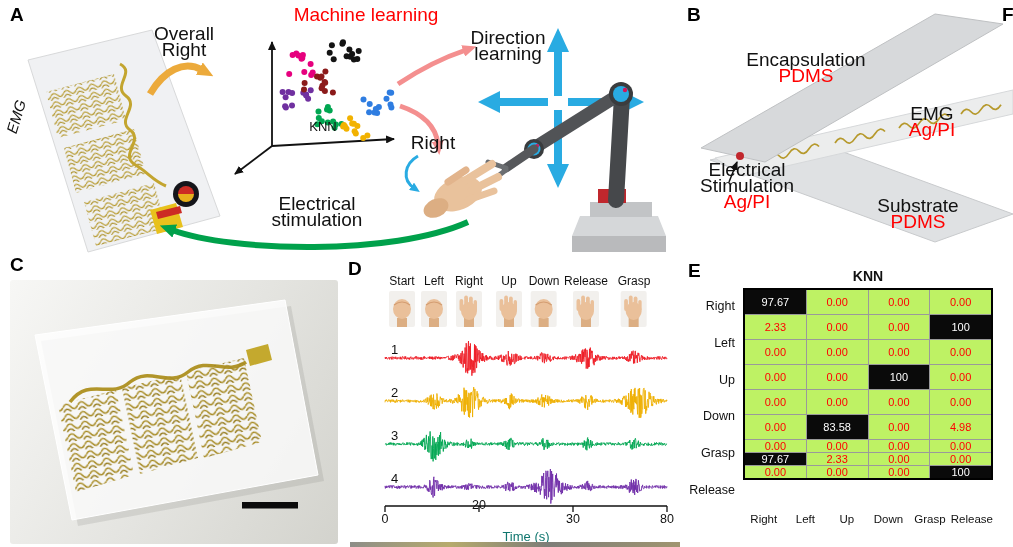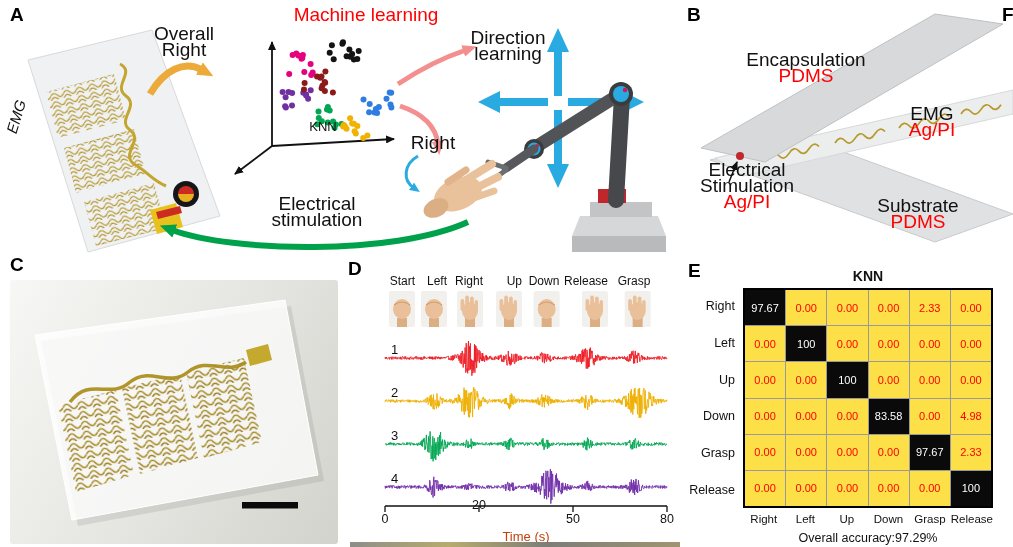--- a/index.html
+++ b/index.html
@@ -9,35 +9,35 @@
   .panel{position:absolute}
   .plabel{position:absolute;font-size:19px;font-weight:bold;color:#000;z-index:6}
   .abs{position:absolute;left:0;top:0}
   .ctext{position:absolute;transform:translateX(-50%);text-align:center;font-size:19px;
          line-height:16px;color:#111;white-space:nowrap;z-index:5}
   .ctext span{display:block}
   .red{color:#ff0000}
   .emg-axis{position:absolute;left:-8px;top:108px;width:48px;text-align:center;
             font-size:15px;font-style:italic;transform:rotate(-73deg);z-index:5}
   
-  .gesture{position:absolute;top:16px;display:flex;flex-direction:column;align-items:flex-end;
+  .gesture{position:absolute;top:16px;display:flex;flex-direction:column;align-items:center;
            transform:translateX(-50%);z-index:4}
   .glabel{font-size:12px;color:#111}
   .hand{margin-top:3px;width:26px;height:36px;background:#f2f0ed;border-radius:2px;display:block}
   .chlabel{position:absolute;font-size:13px;color:#111}
   .xtick{position:absolute;transform:translateX(-50%);font-size:12.5px;color:#111}
-  .xlabel{position:absolute;transform:translateX(-50%);font-size:13px;color:#c2410c}
+  .xlabel{position:absolute;transform:translateX(-50%);font-size:13px;color:#0f766e}
   
   .e-title{position:absolute;left:58px;top:10px;width:250px;text-align:center;
            font-size:14px;font-weight:bold;color:#111}
-  #confusion-grid{position:absolute;left:58px;top:30px;width:250px;height:220px;display:grid;
-           grid-template-columns:repeat(6,1fr);grid-template-rows:repeat(6,1fr);
+  #confusion-grid{position:absolute;left:58px;top:30px;width:250px;height:192px;display:grid;
+           grid-template-columns:repeat(4,1fr);grid-template-rows:repeat(6,1fr);
            gap:1px;background:#9a9a9a;border:2px solid #000}
   .cm-cell{display:flex;align-items:center;justify-content:center;font-size:11px}
-  .cm-cell.off{background:#fde047;color:#ff0000}
+  .cm-cell.off{background:#bef264;color:#ff0000}
   .cm-cell.diag{background:#0a0a0a;color:#ffffff}
   #cm-rows{position:absolute;left:0;top:30px;width:55px;height:220px;display:grid;
            grid-template-rows:repeat(6,1fr)}
   #cm-rows .rl{display:flex;align-items:center;justify-content:flex-end;padding-right:5px;
            font-size:12.5px;color:#111}
   #cm-cols{position:absolute;left:58px;top:255px;width:250px;display:grid;
            grid-template-columns:repeat(6,1fr)}
   #cm-cols .cl{text-align:center;font-size:11.5px;color:#111;white-space:nowrap}
   .e-overall{position:absolute;left:58px;top:273px;width:250px;text-align:center;
            font-size:12.5px;color:#111}
@@ -373,21 +373,21 @@
       <line x1="228" y1="168" x2="228" y2="174" stroke="#111" stroke-width="1.3"></line>
       <line x1="322" y1="168" x2="322" y2="174" stroke="#111" stroke-width="1.3"></line>
     <polyline points="40.0,19.3 40.4,20.9 40.8,19.2 41.1,20.5 41.5,19.0 41.9,20.6 42.3,20.8 42.6,21.0 43.0,20.8 43.4,20.1 43.8,19.4 44.1,19.1 44.5,21.4 44.9,20.2 45.3,19.2 45.6,19.4 46.0,19.4 46.4,21.4 46.8,18.9 47.1,18.6 47.5,20.6 47.9,21.4 48.3,20.1 48.6,19.2 49.0,18.8 49.4,20.1 49.8,19.8 50.2,21.0 50.5,19.0 50.9,18.7 51.3,20.2 51.7,20.2 52.0,21.3 52.4,19.5 52.8,20.5 53.2,20.6 53.5,19.6 53.9,19.9 54.3,19.5 54.7,20.4 55.0,21.2 55.4,18.8 55.8,21.2 56.2,19.6 56.5,20.5 56.9,21.4 57.3,18.5 57.7,18.4 58.0,18.8 58.4,20.1 58.8,20.1 59.2,21.0 59.6,21.1 59.9,18.4 60.3,20.7 60.7,18.5 61.1,20.2 61.4,21.2 61.8,21.5 62.2,19.7 62.6,19.8 62.9,20.7 63.3,19.7 63.7,21.1 64.1,21.5 64.4,19.8 64.8,21.5 65.2,19.1 65.6,19.4 65.9,18.7 66.3,20.4 66.7,20.1 67.1,21.3 67.4,20.6 67.8,19.5 68.2,20.1 68.6,21.4 69.0,19.6 69.3,19.4 69.7,19.5 70.1,20.7 70.5,18.5 70.8,19.5 71.2,19.8 71.6,18.4 72.0,21.3 72.3,19.6 72.7,19.5 73.1,18.9 73.5,19.3 73.8,21.3 74.2,20.8 74.6,19.7 75.0,20.9 75.3,19.3 75.7,21.6 76.1,19.9 76.5,21.5 76.8,19.1 77.2,21.5 77.6,20.8 78.0,21.4 78.4,20.3 78.7,18.6 79.1,20.5 79.5,18.5 79.9,20.6 80.2,20.2 80.6,19.4 81.0,19.6 81.4,19.9 81.7,20.8 82.1,20.1 82.5,19.8 82.9,19.4 83.2,19.6 83.6,19.4 84.0,20.4 84.4,18.7 84.7,21.0 85.1,18.6 85.5,20.0 85.9,20.8 86.2,19.1 86.6,21.0 87.0,18.6 87.4,21.3 87.8,18.9 88.1,21.4 88.5,20.5 88.9,19.6 89.3,20.2 89.6,21.1 90.0,18.6 90.4,21.4 90.8,19.6 91.1,18.4 91.5,19.3 91.9,19.2 92.3,20.8 92.6,19.0 93.0,20.4 93.4,18.7 93.8,20.3 94.1,20.8 94.5,20.8 94.9,18.9 95.3,21.2 95.6,19.5 96.0,20.8 96.4,19.1 96.8,20.0 97.2,19.7 97.5,20.4 97.9,19.4 98.3,19.6 98.7,19.2 99.0,20.3 99.4,19.1 99.8,20.0 100.2,20.3 100.5,19.1 100.9,19.6 101.3,19.5 101.7,18.6 102.0,18.8 102.4,18.7 102.8,18.4 103.2,18.1 103.5,18.3 103.9,21.9 104.3,20.2 104.7,21.4 105.0,21.7 105.4,22.2 105.8,19.6 106.2,17.9 106.6,21.8 106.9,20.6 107.3,22.5 107.7,17.4 108.1,20.6 108.4,22.1 108.8,17.6 109.2,20.8 109.6,17.9 109.9,16.6 110.3,17.0 110.7,17.2 111.1,20.1 111.4,19.8 111.8,17.7 112.2,16.5 112.6,16.8 112.9,16.3 113.3,20.8 113.7,17.7 114.1,22.8 114.4,17.8 114.8,17.5 115.2,25.1 115.6,18.3 116.0,15.1 116.3,26.1 116.7,18.0 117.1,13.0 117.5,13.0 117.8,24.6 118.2,29.5 118.6,22.0 119.0,15.6 119.3,17.2 119.7,25.8 120.1,9.5 120.5,26.4 120.8,34.6 121.2,5.2 121.6,14.1 122.0,33.2 122.3,30.3 122.7,35.3 123.1,8.0 123.5,3.0 123.8,32.6 124.2,8.1 124.6,11.0 125.0,31.7 125.4,5.4 125.7,31.3 126.1,24.9 126.5,21.5 126.9,37.7 127.2,22.3 127.6,29.3 128.0,35.1 128.4,22.7 128.7,32.3 129.1,27.6 129.5,6.3 129.9,34.6 130.2,7.3 130.6,24.2 131.0,8.2 131.4,30.0 131.7,29.8 132.1,10.6 132.5,17.0 132.9,23.3 133.2,16.1 133.6,16.3 134.0,12.0 134.4,24.7 134.8,22.0 135.1,13.3 135.5,21.1 135.9,19.7 136.3,20.5 136.6,22.8 137.0,15.1 137.4,23.1 137.8,15.3 138.1,22.8 138.5,18.3 138.9,18.0 139.3,21.8 139.6,23.8 140.0,19.2 140.4,18.9 140.8,17.4 141.1,22.1 141.5,17.3 141.9,22.5 142.3,18.7 142.6,21.2 143.0,19.5 143.4,21.4 143.8,20.8 144.2,21.0 144.5,18.4 144.9,20.4 145.3,18.1 145.7,18.1 146.0,20.0 146.4,21.5 146.8,19.3 147.2,21.5 147.5,21.7 147.9,20.3 148.3,21.4 148.7,21.8 149.0,21.6 149.4,18.8 149.8,21.8 150.2,20.1 150.5,18.4 150.9,18.2 151.3,20.8 151.7,19.6 152.0,19.8 152.4,21.1 152.8,21.1 153.2,17.7 153.6,22.0 153.9,18.7 154.3,20.6 154.7,19.6 155.1,17.1 155.4,19.3 155.8,19.4 156.2,16.7 156.6,23.3 156.9,21.2 157.3,23.8 157.7,21.7 158.1,20.3 158.4,17.7 158.8,24.1 159.2,20.0 159.6,18.2 159.9,21.6 160.3,19.6 160.7,18.5 161.1,16.6 161.4,21.4 161.8,26.9 162.2,27.4 162.6,26.7 163.0,22.0 163.3,13.0 163.7,22.6 164.1,18.5 164.5,26.0 164.8,19.1 165.2,27.5 165.6,22.9 166.0,20.7 166.3,26.5 166.7,15.8 167.1,20.7 167.5,21.9 167.8,24.1 168.2,22.8 168.6,21.0 169.0,16.2 169.3,25.7 169.7,25.7 170.1,24.9 170.5,18.0 170.8,15.7 171.2,23.7 171.6,16.3 172.0,16.2 172.4,17.0 172.7,17.1 173.1,23.0 173.5,18.3 173.9,20.4 174.2,22.1 174.6,21.3 175.0,17.5 175.4,20.1 175.7,22.1 176.1,18.3 176.5,21.8 176.9,20.3 177.2,20.0 177.6,20.2 178.0,20.5 178.4,20.1 178.7,20.2 179.1,20.3 179.5,19.4 179.9,21.4 180.2,18.5 180.6,20.0 181.0,19.1 181.4,18.6 181.8,18.5 182.1,18.5 182.5,20.6 182.9,20.0 183.3,19.3 183.6,20.9 184.0,19.7 184.4,19.3 184.8,19.3 185.1,20.9 185.5,18.6 185.9,21.1 186.3,20.3 186.6,18.7 187.0,20.6 187.4,21.1 187.8,21.0 188.1,21.2 188.5,20.1 188.9,19.8 189.3,20.8 189.6,18.2 190.0,19.2 190.4,20.1 190.8,21.2 191.2,21.2 191.5,18.3 191.9,18.5 192.3,17.9 192.7,22.4 193.0,18.2 193.4,18.9 193.8,18.8 194.2,20.8 194.5,19.3 194.9,21.1 195.3,15.7 195.7,17.3 196.0,17.6 196.4,14.7 196.8,14.4 197.2,22.2 197.5,24.2 197.9,15.3 198.3,17.3 198.7,18.0 199.0,22.0 199.4,25.2 199.8,15.6 200.2,18.1 200.6,21.2 200.9,16.2 201.3,23.6 201.7,23.2 202.1,18.9 202.4,19.3 202.8,15.9 203.2,21.5 203.6,19.1 203.9,19.6 204.3,20.4 204.7,22.4 205.1,17.6 205.4,23.6 205.8,22.2 206.2,22.7 206.6,21.6 206.9,21.6 207.3,20.8 207.7,20.0 208.1,18.8 208.4,22.1 208.8,18.8 209.2,19.9 209.6,18.4 210.0,18.8 210.3,20.8 210.7,20.1 211.1,19.9 211.5,20.8 211.8,20.0 212.2,21.4 212.6,19.3 213.0,21.1 213.3,18.6 213.7,20.6 214.1,21.1 214.5,20.1 214.8,21.1 215.2,20.9 215.6,19.6 216.0,21.1 216.3,20.7 216.7,20.8 217.1,21.0 217.5,19.4 217.8,21.2 218.2,20.7 218.6,19.5 219.0,18.9 219.4,21.3 219.7,21.3 220.1,18.5 220.5,19.8 220.9,21.1 221.2,21.4 221.6,18.9 222.0,18.6 222.4,19.4 222.7,19.7 223.1,19.3 223.5,19.8 223.9,20.4 224.2,19.3 224.6,18.5 225.0,19.0 225.4,18.6 225.7,22.0 226.1,20.2 226.5,20.6 226.9,17.8 227.2,21.2 227.6,17.7 228.0,22.0 228.4,20.9 228.8,18.6 229.1,18.0 229.5,21.5 229.9,18.3 230.3,18.3 230.6,16.4 231.0,22.1 231.4,21.1 231.8,24.2 232.1,18.3 232.5,18.2 232.9,22.2 233.3,23.7 233.6,16.8 234.0,17.0 234.4,15.9 234.8,21.0 235.1,23.9 235.5,16.1 235.9,23.4 236.3,23.4 236.6,25.7 237.0,12.5 237.4,23.8 237.8,11.5 238.2,20.6 238.5,13.9 238.9,23.6 239.3,11.5 239.7,11.7 240.0,18.9 240.4,10.5 240.8,17.6 241.2,30.6 241.5,27.1 241.9,11.8 242.3,13.8 242.7,30.7 243.0,21.0 243.4,29.2 243.8,19.6 244.2,28.9 244.5,10.9 244.9,21.4 245.3,9.6 245.7,13.8 246.0,20.6 246.4,12.8 246.8,15.0 247.2,12.9 247.6,20.1 247.9,20.0 248.3,25.5 248.7,20.5 249.1,27.2 249.4,22.0 249.8,20.3 250.2,23.9 250.6,17.1 250.9,23.1 251.3,18.3 251.7,18.0 252.1,22.5 252.4,18.5 252.8,16.7 253.2,19.5 253.6,17.4 253.9,18.2 254.3,22.4 254.7,21.0 255.1,18.4 255.4,22.4 255.8,19.5 256.2,20.3 256.6,21.7 257.0,18.0 257.3,18.7 257.7,21.4 258.1,18.2 258.5,20.4 258.8,19.7 259.2,18.4 259.6,20.5 260.0,18.4 260.3,21.5 260.7,20.3 261.1,19.7 261.5,18.4 261.8,19.2 262.2,19.9 262.6,19.8 263.0,19.1 263.3,21.5 263.7,21.4 264.1,19.8 264.5,19.9 264.8,21.5 265.2,19.6 265.6,20.0 266.0,20.1 266.4,21.1 266.7,21.3 267.1,19.9 267.5,18.9 267.9,21.6 268.2,18.9 268.6,19.5 269.0,21.0 269.4,18.9 269.7,20.5 270.1,19.7 270.5,20.7 270.9,21.0 271.2,21.5 271.6,19.1 272.0,21.2 272.4,20.4 272.7,20.6 273.1,20.4 273.5,18.7 273.9,19.5 274.2,20.5 274.6,18.6 275.0,21.0 275.4,19.9 275.8,19.0 276.1,19.7 276.5,18.9 276.9,19.4 277.3,18.6 277.6,20.9 278.0,20.0 278.4,19.4 278.8,20.9 279.1,20.9 279.5,18.3 279.9,20.9 280.3,20.6 280.6,21.8 281.0,19.1 281.4,20.5 281.8,23.0 282.1,19.2 282.5,18.5 282.9,23.3 283.3,21.3 283.6,23.5 284.0,23.5 284.4,16.2 284.8,22.7 285.2,23.1 285.5,17.2 285.9,15.7 286.3,20.5 286.7,13.4 287.0,16.7 287.4,17.3 287.8,13.6 288.2,12.7 288.5,25.5 288.9,16.7 289.3,20.0 289.7,25.3 290.0,13.5 290.4,12.9 290.8,20.6 291.2,17.8 291.5,20.0 291.9,17.0 292.3,24.8 292.7,18.2 293.0,14.8 293.4,17.5 293.8,15.2 294.2,18.0 294.6,22.4 294.9,23.7 295.3,20.3 295.7,19.8 296.1,19.7 296.4,17.2 296.8,17.8 297.2,22.2 297.6,17.9 297.9,18.7 298.3,19.3 298.7,20.9 299.1,18.9 299.4,21.8 299.8,19.3 300.2,21.4 300.6,20.4 300.9,20.5 301.3,21.7 301.7,21.3 302.1,20.0 302.4,18.4 302.8,21.6 303.2,20.1 303.6,19.4 304.0,20.3 304.3,21.5 304.7,19.5 305.1,19.3 305.5,21.1 305.8,20.3 306.2,20.6 306.6,19.5 307.0,21.1 307.3,20.2 307.7,20.9 308.1,19.5 308.5,20.1 308.8,19.3 309.2,21.4 309.6,19.4 310.0,19.5 310.3,19.5 310.7,19.4 311.1,19.2 311.5,21.3 311.8,20.2 312.2,18.7 312.6,18.7 313.0,21.4 313.4,20.2 313.7,18.4 314.1,20.2 314.5,21.4 314.9,18.4 315.2,19.4 315.6,20.3 316.0,21.1 316.4,21.2 316.7,21.6 317.1,19.5 317.5,18.4 317.9,19.9 318.2,20.2 318.6,20.9 319.0,19.0 319.4,19.0 319.7,21.1 320.1,20.9 320.5,19.1 320.9,18.9 321.2,20.2 321.6,21.1 322.0,20.4 " fill="none" stroke="#ee1c25" stroke-width="0.9"></polyline>
         <polyline points="40.0,64.3 40.4,62.0 40.8,62.3 41.1,63.0 41.5,61.6 41.9,62.0 42.3,63.4 42.6,63.8 43.0,63.7 43.4,62.7 43.8,61.5 44.1,61.9 44.5,63.1 44.9,63.5 45.3,61.9 45.6,64.4 46.0,63.5 46.4,61.7 46.8,62.8 47.1,63.6 47.5,62.9 47.9,61.5 48.3,63.7 48.6,62.1 49.0,62.7 49.4,64.2 49.8,64.3 50.2,62.6 50.5,64.5 50.9,64.6 51.3,62.9 51.7,61.4 52.0,63.8 52.4,64.2 52.8,62.7 53.2,62.0 53.5,63.0 53.9,62.6 54.3,63.2 54.7,63.0 55.0,62.1 55.4,64.4 55.8,61.9 56.2,63.4 56.5,63.4 56.9,64.0 57.3,61.9 57.7,61.8 58.0,61.8 58.4,63.3 58.8,63.5 59.2,63.8 59.6,63.2 59.9,62.5 60.3,62.1 60.7,62.5 61.1,63.3 61.4,62.5 61.8,63.0 62.2,61.7 62.6,62.4 62.9,64.2 63.3,64.0 63.7,61.7 64.1,64.1 64.4,62.5 64.8,64.6 65.2,61.9 65.6,63.4 65.9,63.7 66.3,62.8 66.7,62.4 67.1,63.5 67.4,63.5 67.8,62.4 68.2,62.9 68.6,62.7 69.0,64.1 69.3,63.2 69.7,62.7 70.1,61.9 70.5,64.1 70.8,62.8 71.2,64.5 71.6,62.1 72.0,62.5 72.3,62.6 72.7,63.4 73.1,62.8 73.5,64.3 73.8,63.3 74.2,63.7 74.6,64.5 75.0,63.3 75.3,63.9 75.7,62.4 76.1,63.9 76.5,64.2 76.8,63.7 77.2,63.0 77.6,64.0 78.0,63.3 78.4,62.3 78.7,61.8 79.1,64.3 79.5,63.8 79.9,62.1 80.2,61.2 80.6,60.7 81.0,64.8 81.4,64.5 81.7,63.7 82.1,59.6 82.5,63.7 82.9,59.5 83.2,66.5 83.6,65.5 84.0,65.2 84.4,60.4 84.7,63.4 85.1,57.6 85.5,68.1 85.9,60.4 86.2,56.7 86.6,68.4 87.0,59.7 87.4,61.5 87.8,66.8 88.1,71.1 88.5,56.5 88.9,70.7 89.3,71.4 89.6,69.8 90.0,61.8 90.4,66.9 90.8,65.7 91.1,66.8 91.5,70.6 91.9,55.5 92.3,58.5 92.6,67.9 93.0,62.3 93.4,69.4 93.8,63.2 94.1,65.5 94.5,67.9 94.9,63.2 95.3,58.7 95.6,60.3 96.0,60.9 96.4,61.7 96.8,60.0 97.2,65.7 97.5,62.6 97.9,60.4 98.3,61.3 98.7,60.7 99.0,64.0 99.4,63.9 99.8,62.3 100.2,63.3 100.5,62.1 100.9,63.7 101.3,61.3 101.7,62.6 102.0,64.3 102.4,63.2 102.8,63.4 103.2,63.7 103.5,62.3 103.9,63.8 104.3,63.5 104.7,61.1 105.0,60.9 105.4,63.0 105.8,64.8 106.2,61.3 106.6,62.7 106.9,62.5 107.3,62.6 107.7,65.6 108.1,64.6 108.4,62.4 108.8,63.7 109.2,65.0 109.6,63.6 109.9,60.0 110.3,60.8 110.7,62.8 111.1,60.1 111.4,64.2 111.8,59.7 112.2,64.3 112.6,64.2 112.9,65.2 113.3,56.3 113.7,60.6 114.1,63.8 114.4,57.1 114.8,63.8 115.2,59.6 115.6,62.8 116.0,64.6 116.3,63.1 116.7,73.3 117.1,61.6 117.5,60.8 117.8,63.0 118.2,73.4 118.6,73.2 119.0,49.7 119.3,76.7 119.7,51.8 120.1,58.5 120.5,73.5 120.8,52.4 121.2,66.6 121.6,52.3 122.0,56.7 122.3,72.5 122.7,59.3 123.1,70.5 123.5,78.8 123.8,54.8 124.2,76.0 124.6,79.5 125.0,55.5 125.4,74.8 125.7,54.6 126.1,56.8 126.5,54.2 126.9,58.5 127.2,65.0 127.6,79.1 128.0,52.8 128.4,52.6 128.7,49.1 129.1,54.8 129.5,70.7 129.9,50.9 130.2,61.5 130.6,62.5 131.0,58.2 131.4,57.8 131.7,56.9 132.1,53.2 132.5,59.4 132.9,55.6 133.2,67.8 133.6,71.7 134.0,61.1 134.4,63.0 134.8,69.3 135.1,68.2 135.5,62.7 135.9,63.7 136.3,68.2 136.6,62.6 137.0,63.9 137.4,60.2 137.8,60.7 138.1,59.0 138.5,59.1 138.9,63.0 139.3,64.1 139.6,61.1 140.0,60.6 140.4,61.2 140.8,64.2 141.1,63.1 141.5,63.3 141.9,62.1 142.3,65.6 142.6,64.5 143.0,65.1 143.4,63.8 143.8,62.8 144.2,61.5 144.5,61.1 144.9,62.8 145.3,64.2 145.7,63.1 146.0,62.5 146.4,62.5 146.8,61.9 147.2,63.9 147.5,64.4 147.9,61.3 148.3,61.7 148.7,63.4 149.0,62.2 149.4,63.5 149.8,61.4 150.2,64.1 150.5,61.9 150.9,64.2 151.3,61.5 151.7,63.0 152.0,62.4 152.4,62.9 152.8,62.5 153.2,61.3 153.6,63.6 153.9,61.1 154.3,63.3 154.7,64.1 155.1,61.6 155.4,61.7 155.8,62.8 156.2,65.2 156.6,63.0 156.9,62.8 157.3,64.2 157.7,61.7 158.1,62.1 158.4,63.5 158.8,63.1 159.2,60.7 159.6,66.0 159.9,64.1 160.3,65.1 160.7,60.0 161.1,66.1 161.4,60.1 161.8,66.1 162.2,66.7 162.6,65.2 163.0,67.6 163.3,65.1 163.7,70.2 164.1,65.9 164.5,71.2 164.8,64.2 165.2,57.0 165.6,69.4 166.0,67.5 166.3,55.5 166.7,65.4 167.1,56.5 167.5,65.8 167.8,62.1 168.2,66.8 168.6,65.5 169.0,58.2 169.3,64.4 169.7,64.5 170.1,65.5 170.5,63.0 170.8,60.5 171.2,64.7 171.6,64.5 172.0,61.4 172.4,63.4 172.7,63.5 173.1,60.8 173.5,60.8 173.9,61.1 174.2,61.0 174.6,64.5 175.0,61.8 175.4,62.9 175.7,63.0 176.1,62.6 176.5,61.4 176.9,64.4 177.2,64.0 177.6,61.4 178.0,62.4 178.4,64.4 178.7,61.8 179.1,62.0 179.5,63.5 179.9,61.9 180.2,62.5 180.6,61.7 181.0,63.5 181.4,61.8 181.8,63.6 182.1,61.6 182.5,64.1 182.9,63.0 183.3,62.1 183.6,61.8 184.0,64.2 184.4,63.1 184.8,62.0 185.1,64.6 185.5,63.2 185.9,62.7 186.3,61.5 186.6,63.9 187.0,62.7 187.4,64.7 187.8,61.5 188.1,64.2 188.5,61.8 188.9,64.8 189.3,63.1 189.6,63.7 190.0,62.1 190.4,64.2 190.8,61.4 191.2,65.0 191.5,62.4 191.9,65.7 192.3,61.4 192.7,62.7 193.0,59.5 193.4,66.8 193.8,62.7 194.2,66.8 194.5,62.8 194.9,67.2 195.3,60.8 195.7,61.1 196.0,61.6 196.4,58.7 196.8,56.4 197.2,68.9 197.5,59.5 197.9,64.0 198.3,59.3 198.7,64.3 199.0,59.7 199.4,69.4 199.8,59.7 200.2,62.9 200.6,57.0 200.9,62.7 201.3,63.8 201.7,62.3 202.1,60.8 202.4,65.9 202.8,57.6 203.2,59.1 203.6,67.6 203.9,65.5 204.3,59.7 204.7,58.5 205.1,63.1 205.4,61.4 205.8,66.0 206.2,60.8 206.6,63.2 206.9,65.0 207.3,61.3 207.7,64.2 208.1,63.9 208.4,64.6 208.8,62.2 209.2,64.8 209.6,61.9 210.0,64.6 210.3,62.0 210.7,61.3 211.1,61.8 211.5,61.8 211.8,64.1 212.2,61.5 212.6,64.4 213.0,61.6 213.3,63.4 213.7,64.2 214.1,61.8 214.5,63.9 214.8,63.7 215.2,63.8 215.6,64.1 216.0,64.0 216.3,61.8 216.7,63.3 217.1,64.5 217.5,63.0 217.8,63.4 218.2,64.4 218.6,62.6 219.0,63.6 219.4,64.1 219.7,62.8 220.1,63.4 220.5,63.5 220.9,63.9 221.2,63.8 221.6,62.6 222.0,62.6 222.4,63.5 222.7,62.4 223.1,64.0 223.5,61.7 223.9,61.5 224.2,62.7 224.6,63.8 225.0,63.1 225.4,61.9 225.7,62.5 226.1,62.1 226.5,63.8 226.9,61.6 227.2,64.3 227.6,63.9 228.0,62.0 228.4,61.4 228.8,61.7 229.1,63.5 229.5,62.2 229.9,62.6 230.3,62.3 230.6,63.3 231.0,61.5 231.4,63.3 231.8,63.5 232.1,61.1 232.5,63.6 232.9,62.6 233.3,64.7 233.6,61.5 234.0,62.7 234.4,61.7 234.8,65.6 235.1,63.1 235.5,61.5 235.9,60.5 236.3,63.4 236.6,58.7 237.0,64.8 237.4,59.1 237.8,59.3 238.2,59.6 238.5,60.2 238.9,63.9 239.3,65.0 239.7,69.5 240.0,60.7 240.4,70.3 240.8,57.1 241.2,60.7 241.5,64.2 241.9,64.1 242.3,66.3 242.7,71.9 243.0,64.4 243.4,63.2 243.8,61.1 244.2,68.7 244.5,62.9 244.9,63.5 245.3,60.1 245.7,57.7 246.0,58.5 246.4,57.5 246.8,66.5 247.2,58.6 247.6,64.7 247.9,63.0 248.3,64.6 248.7,63.8 249.1,61.7 249.4,61.2 249.8,64.5 250.2,64.6 250.6,64.5 250.9,60.7 251.3,63.7 251.7,61.4 252.1,62.5 252.4,61.3 252.8,63.7 253.2,62.6 253.6,63.8 253.9,63.1 254.3,63.3 254.7,63.5 255.1,63.9 255.4,62.3 255.8,63.6 256.2,64.0 256.6,64.0 257.0,64.3 257.3,64.3 257.7,61.8 258.1,61.6 258.5,64.5 258.8,62.8 259.2,63.9 259.6,62.7 260.0,64.4 260.3,62.0 260.7,62.2 261.1,62.6 261.5,63.3 261.8,61.9 262.2,62.6 262.6,62.7 263.0,63.4 263.3,62.4 263.7,61.9 264.1,64.2 264.5,63.9 264.8,61.5 265.2,62.8 265.6,62.3 266.0,62.7 266.4,63.9 266.7,64.3 267.1,62.5 267.5,62.0 267.9,62.6 268.2,63.8 268.6,64.5 269.0,63.5 269.4,61.3 269.7,61.3 270.1,62.2 270.5,61.4 270.9,63.4 271.2,62.1 271.6,64.9 272.0,62.4 272.4,63.7 272.7,61.7 273.1,64.6 273.5,60.7 273.9,63.3 274.2,63.8 274.6,61.1 275.0,65.2 275.4,63.9 275.8,62.2 276.1,66.1 276.5,62.6 276.9,66.9 277.3,65.4 277.6,60.0 278.0,61.3 278.4,58.7 278.8,60.0 279.1,57.9 279.5,58.9 279.9,61.5 280.3,62.4 280.6,69.0 281.0,57.6 281.4,68.6 281.8,61.4 282.1,63.4 282.5,66.9 282.9,63.9 283.3,70.9 283.6,55.1 284.0,62.8 284.4,68.0 284.8,71.7 285.2,65.3 285.5,53.2 285.9,74.8 286.3,51.1 286.7,73.4 287.0,65.7 287.4,58.2 287.8,76.5 288.2,56.1 288.5,67.1 288.9,71.2 289.3,51.1 289.7,64.1 290.0,49.9 290.4,64.9 290.8,59.0 291.2,66.0 291.5,66.2 291.9,58.3 292.3,71.2 292.7,76.4 293.0,52.1 293.4,50.8 293.8,60.9 294.2,79.9 294.6,50.0 294.9,79.4 295.3,56.7 295.7,79.8 296.1,78.3 296.4,57.5 296.8,75.8 297.2,72.3 297.6,71.6 297.9,58.2 298.3,51.6 298.7,50.4 299.1,50.1 299.4,71.0 299.8,70.5 300.2,52.3 300.6,75.6 300.9,75.6 301.3,68.1 301.7,72.4 302.1,64.8 302.4,62.2 302.8,61.2 303.2,69.6 303.6,66.1 304.0,53.8 304.3,59.5 304.7,61.1 305.1,55.0 305.5,61.2 305.8,57.9 306.2,60.6 306.6,67.7 307.0,68.1 307.3,66.0 307.7,67.7 308.1,58.3 308.5,63.6 308.8,58.2 309.2,62.1 309.6,64.7 310.0,63.9 310.3,62.6 310.7,61.0 311.1,66.2 311.5,66.3 311.8,62.2 312.2,61.6 312.6,60.9 313.0,63.9 313.4,61.0 313.7,65.5 314.1,62.0 314.5,61.4 314.9,63.2 315.2,63.3 315.6,60.9 316.0,65.1 316.4,65.0 316.7,61.3 317.1,61.6 317.5,63.6 317.9,62.4 318.2,61.1 318.6,62.3 319.0,64.3 319.4,64.1 319.7,63.2 320.1,62.3 320.5,63.3 320.9,63.0 321.2,63.5 321.6,61.8 322.0,63.0 " fill="none" stroke="#eeaf00" stroke-width="0.9"></polyline>
         <polyline points="40.0,106.1 40.4,106.2 40.8,105.5 41.1,105.4 41.5,107.3 41.9,106.6 42.3,106.0 42.6,106.5 43.0,106.7 43.4,105.3 43.8,106.7 44.1,104.7 44.5,104.9 44.9,106.7 45.3,104.7 45.6,106.2 46.0,104.5 46.4,105.1 46.8,106.7 47.1,105.4 47.5,105.3 47.9,104.9 48.3,107.3 48.6,104.9 49.0,106.7 49.4,105.2 49.8,105.6 50.2,107.4 50.5,106.8 50.9,107.2 51.3,105.6 51.7,105.8 52.0,106.3 52.4,105.8 52.8,105.0 53.2,106.5 53.5,106.4 53.9,105.3 54.3,106.9 54.7,105.5 55.0,106.2 55.4,106.9 55.8,105.8 56.2,107.1 56.5,106.3 56.9,106.6 57.3,105.4 57.7,105.2 58.0,104.7 58.4,106.5 58.8,106.8 59.2,106.7 59.6,105.4 59.9,106.6 60.3,106.6 60.7,106.5 61.1,106.4 61.4,106.9 61.8,104.4 62.2,106.9 62.6,105.0 62.9,104.5 63.3,105.2 63.7,105.4 64.1,106.6 64.4,105.1 64.8,104.4 65.2,104.8 65.6,107.4 65.9,105.5 66.3,105.1 66.7,104.6 67.1,105.8 67.4,106.5 67.8,105.3 68.2,105.7 68.6,107.2 69.0,105.3 69.3,107.1 69.7,105.9 70.1,106.3 70.5,106.6 70.8,106.0 71.2,105.9 71.6,105.6 72.0,107.2 72.3,105.5 72.7,107.7 73.1,106.8 73.5,106.0 73.8,104.7 74.2,107.0 74.6,106.1 75.0,105.6 75.3,104.6 75.7,106.8 76.1,103.0 76.5,107.9 76.8,103.4 77.2,101.8 77.6,108.7 78.0,103.2 78.4,101.0 78.7,104.0 79.1,99.9 79.5,103.9 79.9,111.9 80.2,108.3 80.6,110.9 81.0,101.7 81.4,96.9 81.7,105.7 82.1,105.4 82.5,111.6 82.9,113.8 83.2,104.2 83.6,98.4 84.0,114.6 84.4,103.9 84.7,99.2 85.1,93.4 85.5,98.8 85.9,118.9 86.2,121.1 86.6,119.1 87.0,107.5 87.4,120.9 87.8,98.4 88.1,123.4 88.5,110.6 88.9,105.1 89.3,100.1 89.6,120.4 90.0,117.3 90.4,105.6 90.8,121.9 91.1,103.9 91.5,110.9 91.9,116.9 92.3,112.0 92.6,105.3 93.0,99.1 93.4,117.7 93.8,104.0 94.1,111.8 94.5,97.2 94.9,116.2 95.3,97.5 95.6,94.1 96.0,110.9 96.4,103.7 96.8,107.7 97.2,105.4 97.5,101.6 97.9,109.2 98.3,113.5 98.7,109.7 99.0,110.8 99.4,101.9 99.8,102.2 100.2,106.7 100.5,103.8 100.9,110.6 101.3,108.0 101.7,107.5 102.0,106.3 102.4,109.3 102.8,103.7 103.2,105.0 103.5,106.6 103.9,105.4 104.3,107.2 104.7,104.5 105.0,104.3 105.4,103.7 105.8,105.5 106.2,104.8 106.6,104.1 106.9,104.8 107.3,107.6 107.7,107.3 108.1,107.6 108.4,107.7 108.8,104.5 109.2,107.6 109.6,107.5 109.9,104.9 110.3,105.4 110.7,106.9 111.1,107.3 111.4,106.8 111.8,104.7 112.2,104.5 112.6,107.5 112.9,104.8 113.3,105.9 113.7,105.4 114.1,105.8 114.4,107.3 114.8,106.8 115.2,107.2 115.6,106.2 116.0,107.4 116.3,105.0 116.7,106.1 117.1,106.6 117.5,106.4 117.8,105.2 118.2,108.0 118.6,104.6 119.0,106.9 119.3,106.3 119.7,106.3 120.1,106.2 120.5,109.3 120.8,105.2 121.2,103.2 121.6,101.8 122.0,108.3 122.3,108.6 122.7,109.8 123.1,103.4 123.5,110.0 123.8,108.2 124.2,106.6 124.6,108.0 125.0,109.1 125.4,106.7 125.7,108.4 126.1,100.7 126.5,110.6 126.9,108.4 127.2,106.5 127.6,103.5 128.0,105.4 128.4,108.0 128.7,104.1 129.1,107.3 129.5,105.8 129.9,104.1 130.2,107.7 130.6,105.1 131.0,106.3 131.4,106.8 131.7,106.4 132.1,104.3 132.5,105.3 132.9,106.4 133.2,104.9 133.6,106.4 134.0,106.7 134.4,105.1 134.8,104.9 135.1,106.3 135.5,105.7 135.9,106.4 136.3,105.3 136.6,105.1 137.0,104.6 137.4,106.6 137.8,106.0 138.1,105.6 138.5,107.0 138.9,106.8 139.3,106.2 139.6,105.9 140.0,107.3 140.4,104.7 140.8,105.3 141.1,105.0 141.5,104.6 141.9,106.7 142.3,106.8 142.6,107.1 143.0,105.9 143.4,106.1 143.8,105.2 144.2,106.2 144.5,107.4 144.9,105.3 145.3,106.2 145.7,104.5 146.0,105.1 146.4,107.1 146.8,104.6 147.2,106.3 147.5,107.0 147.9,105.8 148.3,105.5 148.7,105.1 149.0,106.3 149.4,104.9 149.8,104.6 150.2,104.9 150.5,105.4 150.9,106.6 151.3,105.7 151.7,106.4 152.0,105.0 152.4,105.0 152.8,107.4 153.2,104.6 153.6,105.6 153.9,106.9 154.3,106.2 154.7,104.7 155.1,105.5 155.4,104.4 155.8,106.0 156.2,107.0 156.6,104.4 156.9,105.1 157.3,105.7 157.7,107.9 158.1,104.8 158.4,107.6 158.8,104.2 159.2,103.2 159.6,104.4 159.9,106.5 160.3,109.0 160.7,102.9 161.1,103.5 161.4,110.7 161.8,105.7 162.2,106.2 162.6,104.4 163.0,111.6 163.3,102.0 163.7,102.3 164.1,111.9 164.5,100.9 164.8,108.6 165.2,103.8 165.6,100.9 166.0,99.9 166.3,101.6 166.7,101.2 167.1,106.7 167.5,108.7 167.8,102.1 168.2,109.4 168.6,108.7 169.0,109.1 169.3,104.7 169.7,104.9 170.1,106.7 170.5,106.9 170.8,105.0 171.2,106.3 171.6,105.4 172.0,105.8 172.4,104.2 172.7,104.5 173.1,105.0 173.5,107.2 173.9,106.3 174.2,105.1 174.6,104.4 175.0,105.6 175.4,105.8 175.7,104.6 176.1,106.6 176.5,105.0 176.9,105.2 177.2,104.6 177.6,105.9 178.0,104.4 178.4,105.5 178.7,106.6 179.1,106.9 179.5,107.6 179.9,105.8 180.2,106.5 180.6,106.6 181.0,104.6 181.4,105.0 181.8,105.5 182.1,104.7 182.5,107.5 182.9,106.1 183.3,104.8 183.6,105.9 184.0,105.5 184.4,107.0 184.8,104.8 185.1,105.0 185.5,104.6 185.9,104.4 186.3,106.1 186.6,105.7 187.0,104.9 187.4,104.9 187.8,105.4 188.1,107.1 188.5,107.1 188.9,106.1 189.3,105.5 189.6,105.4 190.0,105.3 190.4,104.4 190.8,106.1 191.2,104.4 191.5,106.5 191.9,106.9 192.3,105.5 192.7,108.0 193.0,107.4 193.4,106.7 193.8,106.5 194.2,104.7 194.5,106.2 194.9,104.0 195.3,106.5 195.7,105.7 196.0,106.1 196.4,104.6 196.8,101.6 197.2,102.0 197.5,108.2 197.9,100.2 198.3,102.8 198.7,109.9 199.0,111.9 199.4,110.9 199.8,105.1 200.2,107.8 200.6,108.4 200.9,109.2 201.3,103.7 201.7,101.9 202.1,103.7 202.4,110.8 202.8,101.9 203.2,108.4 203.6,104.5 203.9,109.6 204.3,108.5 204.7,105.0 205.1,107.9 205.4,106.9 205.8,108.0 206.2,106.1 206.6,105.1 206.9,107.4 207.3,107.1 207.7,107.5 208.1,104.6 208.4,106.6 208.8,105.8 209.2,105.5 209.6,105.7 210.0,106.5 210.3,106.9 210.7,106.2 211.1,107.1 211.5,106.3 211.8,104.8 212.2,105.0 212.6,106.1 213.0,105.4 213.3,105.0 213.7,104.5 214.1,105.7 214.5,107.5 214.8,106.3 215.2,106.7 215.6,105.4 216.0,106.8 216.3,106.1 216.7,105.7 217.1,104.8 217.5,106.7 217.8,105.7 218.2,104.9 218.6,105.7 219.0,105.2 219.4,106.9 219.7,107.4 220.1,105.0 220.5,107.2 220.9,106.8 221.2,106.3 221.6,106.2 222.0,106.6 222.4,107.6 222.7,105.0 223.1,105.4 223.5,106.8 223.9,105.8 224.2,106.0 224.6,105.6 225.0,107.1 225.4,105.0 225.7,106.5 226.1,107.2 226.5,107.2 226.9,104.7 227.2,104.5 227.6,106.2 228.0,105.9 228.4,105.5 228.8,107.5 229.1,104.9 229.5,106.9 229.9,106.0 230.3,105.5 230.6,104.9 231.0,105.7 231.4,106.1 231.8,105.3 232.1,106.9 232.5,107.5 232.9,104.6 233.3,107.2 233.6,105.0 234.0,106.6 234.4,105.6 234.8,104.9 235.1,105.0 235.5,105.4 235.9,106.9 236.3,105.4 236.6,104.9 237.0,104.5 237.4,106.8 237.8,104.8 238.2,109.6 238.5,105.1 238.9,105.6 239.3,102.5 239.7,107.9 240.0,103.4 240.4,109.1 240.8,111.5 241.2,109.7 241.5,103.7 241.9,112.3 242.3,100.9 242.7,99.5 243.0,107.5 243.4,101.3 243.8,103.5 244.2,109.2 244.5,110.3 244.9,106.1 245.3,106.9 245.7,102.0 246.0,108.3 246.4,109.5 246.8,105.1 247.2,103.3 247.6,107.9 247.9,106.1 248.3,106.1 248.7,106.8 249.1,106.6 249.4,107.2 249.8,107.7 250.2,106.9 250.6,105.4 250.9,105.3 251.3,107.6 251.7,107.5 252.1,104.4 252.4,107.0 252.8,105.3 253.2,105.5 253.6,105.3 253.9,107.0 254.3,105.4 254.7,106.5 255.1,105.4 255.4,106.5 255.8,107.4 256.2,104.5 256.6,106.8 257.0,106.8 257.3,106.3 257.7,105.8 258.1,104.6 258.5,105.4 258.8,105.8 259.2,105.9 259.6,104.8 260.0,107.0 260.3,105.9 260.7,107.4 261.1,105.6 261.5,104.8 261.8,104.6 262.2,105.4 262.6,105.6 263.0,104.5 263.3,106.6 263.7,105.6 264.1,105.4 264.5,104.7 264.8,104.7 265.2,106.1 265.6,104.6 266.0,105.4 266.4,106.5 266.7,107.2 267.1,105.2 267.5,105.3 267.9,107.0 268.2,105.4 268.6,105.9 269.0,105.8 269.4,107.4 269.7,105.8 270.1,105.1 270.5,106.0 270.9,105.6 271.2,106.4 271.6,106.5 272.0,107.1 272.4,106.5 272.7,106.9 273.1,104.5 273.5,104.5 273.9,106.8 274.2,106.3 274.6,105.3 275.0,107.2 275.4,107.1 275.8,106.3 276.1,105.8 276.5,106.7 276.9,106.5 277.3,105.9 277.6,106.2 278.0,104.8 278.4,106.9 278.8,106.6 279.1,105.5 279.5,105.0 279.9,104.5 280.3,105.2 280.6,104.3 281.0,107.6 281.4,104.7 281.8,107.2 282.1,106.8 282.5,104.4 282.9,104.2 283.3,104.2 283.6,104.8 284.0,103.4 284.4,104.9 284.8,102.0 285.2,105.3 285.5,110.3 285.9,109.0 286.3,106.6 286.7,109.2 287.0,111.6 287.4,104.1 287.8,111.0 288.2,106.6 288.5,104.4 288.9,102.0 289.3,110.1 289.7,101.7 290.0,101.2 290.4,100.3 290.8,102.4 291.2,110.2 291.5,108.2 291.9,105.8 292.3,106.6 292.7,104.8 293.0,105.0 293.4,102.7 293.8,108.8 294.2,106.8 294.6,106.1 294.9,108.3 295.3,104.1 295.7,105.8 296.1,105.5 296.4,106.6 296.8,106.5 297.2,106.4 297.6,105.8 297.9,106.0 298.3,107.6 298.7,106.0 299.1,107.5 299.4,106.1 299.8,105.0 300.2,105.6 300.6,105.3 300.9,105.3 301.3,105.6 301.7,107.2 302.1,106.5 302.4,107.4 302.8,107.2 303.2,104.7 303.6,107.6 304.0,106.0 304.3,106.6 304.7,105.9 305.1,107.0 305.5,107.4 305.8,106.9 306.2,107.6 306.6,105.4 307.0,107.4 307.3,107.3 307.7,107.5 308.1,107.1 308.5,106.3 308.8,106.9 309.2,107.2 309.6,104.6 310.0,107.1 310.3,106.2 310.7,105.0 311.1,106.4 311.5,104.4 311.8,105.1 312.2,105.9 312.6,105.1 313.0,105.6 313.4,106.8 313.7,107.3 314.1,104.6 314.5,105.8 314.9,104.6 315.2,106.9 315.6,105.9 316.0,104.8 316.4,104.7 316.7,105.0 317.1,107.4 317.5,105.4 317.9,105.0 318.2,105.8 318.6,107.1 319.0,106.1 319.4,105.7 319.7,105.2 320.1,107.1 320.5,107.5 320.9,107.2 321.2,106.8 321.6,105.8 322.0,105.7 " fill="none" stroke="#00a651" stroke-width="0.9"></polyline>
         <polyline points="40.0,147.9 40.4,150.4 40.8,148.6 41.1,147.9 41.5,149.9 41.9,147.9 42.3,148.6 42.6,149.3 43.0,149.6 43.4,147.9 43.8,148.8 44.1,147.5 44.5,149.8 44.9,149.9 45.3,147.4 45.6,148.0 46.0,148.7 46.4,148.6 46.8,147.4 47.1,150.3 47.5,147.7 47.9,148.3 48.3,147.7 48.6,147.7 49.0,147.5 49.4,149.3 49.8,150.0 50.2,149.1 50.5,149.0 50.9,149.8 51.3,148.3 51.7,150.3 52.0,148.8 52.4,150.6 52.8,150.4 53.2,147.8 53.5,149.8 53.9,148.0 54.3,150.6 54.7,148.0 55.0,150.3 55.4,149.4 55.8,149.8 56.2,147.6 56.5,149.1 56.9,149.2 57.3,148.8 57.7,148.5 58.0,147.7 58.4,149.7 58.8,150.1 59.2,149.5 59.6,147.5 59.9,147.5 60.3,148.0 60.7,150.5 61.1,149.5 61.4,148.1 61.8,149.1 62.2,148.9 62.6,147.6 62.9,148.0 63.3,149.6 63.7,149.2 64.1,149.2 64.4,147.8 64.8,147.5 65.2,147.6 65.6,148.2 65.9,150.5 66.3,147.5 66.7,150.2 67.1,148.1 67.4,149.4 67.8,148.2 68.2,148.5 68.6,148.4 69.0,149.8 69.3,147.6 69.7,149.1 70.1,147.5 70.5,149.0 70.8,149.3 71.2,150.5 71.6,149.4 72.0,148.1 72.3,148.6 72.7,147.9 73.1,150.4 73.5,147.7 73.8,150.3 74.2,149.5 74.6,147.6 75.0,148.3 75.3,150.0 75.7,150.4 76.1,148.7 76.5,149.5 76.8,149.6 77.2,149.2 77.6,150.1 78.0,150.4 78.4,150.1 78.7,148.8 79.1,147.8 79.5,146.8 79.9,149.1 80.2,147.4 80.6,149.2 81.0,150.1 81.4,147.6 81.7,148.0 82.1,152.4 82.5,152.4 82.9,149.8 83.2,153.4 83.6,150.7 84.0,153.9 84.4,150.1 84.7,142.2 85.1,143.3 85.5,151.6 85.9,148.6 86.2,154.7 86.6,156.7 87.0,154.5 87.4,147.5 87.8,156.5 88.1,159.5 88.5,140.5 88.9,138.8 89.3,154.0 89.6,157.8 90.0,142.1 90.4,143.9 90.8,143.2 91.1,142.1 91.5,145.5 91.9,150.8 92.3,142.6 92.6,142.6 93.0,142.9 93.4,153.0 93.8,146.9 94.1,151.3 94.5,147.8 94.9,146.2 95.3,147.0 95.6,152.1 96.0,146.4 96.4,148.8 96.8,146.2 97.2,152.3 97.5,146.4 97.9,148.2 98.3,150.4 98.7,148.9 99.0,151.2 99.4,149.7 99.8,147.1 100.2,149.2 100.5,148.3 100.9,148.1 101.3,148.6 101.7,150.6 102.0,148.1 102.4,148.5 102.8,149.8 103.2,147.4 103.5,150.2 103.9,147.7 104.3,150.0 104.7,148.7 105.0,148.3 105.4,149.0 105.8,150.2 106.2,148.3 106.6,149.4 106.9,147.4 107.3,148.7 107.7,149.8 108.1,147.8 108.4,149.2 108.8,149.1 109.2,147.8 109.6,148.3 109.9,148.1 110.3,148.7 110.7,147.6 111.1,149.2 111.4,150.2 111.8,150.6 112.2,148.8 112.6,148.4 112.9,149.2 113.3,150.3 113.7,148.4 114.1,148.4 114.4,149.5 114.8,150.4 115.2,148.6 115.6,149.4 116.0,148.1 116.3,150.5 116.7,147.6 117.1,150.5 117.5,150.1 117.8,147.6 118.2,147.0 118.6,149.0 119.0,148.3 119.3,147.2 119.7,151.5 120.1,150.2 120.5,146.7 120.8,149.8 121.2,150.5 121.6,151.8 122.0,146.5 122.3,151.2 122.7,147.5 123.1,151.8 123.5,151.6 123.8,145.3 124.2,146.4 124.6,147.7 125.0,146.4 125.4,147.0 125.7,145.8 126.1,150.9 126.5,150.3 126.9,145.7 127.2,149.4 127.6,148.4 128.0,150.2 128.4,148.0 128.7,148.4 129.1,147.3 129.5,147.3 129.9,147.7 130.2,147.7 130.6,147.4 131.0,150.3 131.4,147.4 131.7,150.7 132.1,147.2 132.5,148.2 132.9,147.7 133.2,149.3 133.6,148.2 134.0,147.5 134.4,150.6 134.8,148.8 135.1,148.6 135.5,148.4 135.9,149.6 136.3,149.5 136.6,150.5 137.0,149.2 137.4,147.8 137.8,149.7 138.1,149.5 138.5,149.2 138.9,150.5 139.3,148.9 139.6,149.7 140.0,149.6 140.4,150.6 140.8,150.2 141.1,150.2 141.5,149.2 141.9,147.7 142.3,148.9 142.6,150.3 143.0,147.4 143.4,148.7 143.8,147.5 144.2,150.6 144.5,150.2 144.9,147.8 145.3,148.5 145.7,149.2 146.0,147.6 146.4,148.4 146.8,150.4 147.2,148.9 147.5,149.8 147.9,150.1 148.3,149.3 148.7,150.1 149.0,150.3 149.4,149.5 149.8,147.7 150.2,148.8 150.5,148.8 150.9,149.0 151.3,149.9 151.7,149.8 152.0,147.6 152.4,150.3 152.8,149.1 153.2,147.7 153.6,147.8 153.9,149.2 154.3,149.1 154.7,148.7 155.1,149.1 155.4,150.2 155.8,149.2 156.2,149.6 156.6,149.4 156.9,147.4 157.3,147.7 157.7,149.4 158.1,147.1 158.4,147.2 158.8,150.5 159.2,150.5 159.6,150.2 159.9,149.3 160.3,146.1 160.7,152.9 161.1,150.8 161.4,150.7 161.8,146.3 162.2,146.7 162.6,144.1 163.0,144.4 163.3,152.1 163.7,148.9 164.1,145.1 164.5,145.7 164.8,153.2 165.2,149.3 165.6,146.7 166.0,145.8 166.3,146.0 166.7,149.0 167.1,144.5 167.5,152.4 167.8,151.1 168.2,144.8 168.6,152.8 169.0,151.2 169.3,152.0 169.7,151.8 170.1,148.8 170.5,150.9 170.8,148.4 171.2,148.6 171.6,151.0 172.0,149.5 172.4,148.9 172.7,149.2 173.1,148.5 173.5,149.5 173.9,147.7 174.2,148.7 174.6,147.8 175.0,149.1 175.4,148.6 175.7,149.4 176.1,150.6 176.5,148.4 176.9,149.3 177.2,148.4 177.6,150.4 178.0,149.7 178.4,149.9 178.7,148.0 179.1,148.5 179.5,148.3 179.9,149.7 180.2,150.8 180.6,148.1 181.0,148.9 181.4,148.1 181.8,146.9 182.1,147.5 182.5,147.4 182.9,149.1 183.3,146.9 183.6,150.5 184.0,150.6 184.4,146.8 184.8,146.4 185.1,148.3 185.5,149.4 185.9,149.6 186.3,152.2 186.6,145.9 187.0,151.8 187.4,147.6 187.8,149.8 188.1,151.9 188.5,148.8 188.9,144.9 189.3,145.4 189.6,154.0 190.0,146.5 190.4,146.2 190.8,154.0 191.2,144.8 191.5,154.5 191.9,149.5 192.3,148.9 192.7,149.3 193.0,151.2 193.4,145.7 193.8,153.4 194.2,150.6 194.5,151.0 194.9,148.3 195.3,156.7 195.7,151.1 196.0,152.5 196.4,149.5 196.8,137.9 197.2,144.6 197.5,138.5 197.9,147.7 198.3,140.8 198.7,135.0 199.0,152.0 199.4,160.5 199.8,151.1 200.2,157.9 200.6,139.8 200.9,132.8 201.3,134.4 201.7,161.3 202.1,139.5 202.4,138.8 202.8,132.8 203.2,142.7 203.6,159.2 203.9,139.1 204.3,149.6 204.7,153.6 205.1,135.8 205.4,131.0 205.8,165.6 206.2,160.2 206.6,133.1 206.9,162.0 207.3,144.3 207.7,135.9 208.1,150.4 208.4,150.6 208.8,151.4 209.2,158.7 209.6,151.0 210.0,145.2 210.3,142.6 210.7,137.1 211.1,149.3 211.5,135.5 211.8,147.3 212.2,144.6 212.6,140.6 213.0,150.0 213.3,154.6 213.7,142.5 214.1,152.6 214.5,143.0 214.8,148.5 215.2,152.3 215.6,154.0 216.0,152.4 216.3,156.2 216.7,145.1 217.1,145.8 217.5,155.1 217.8,144.7 218.2,147.5 218.6,148.1 219.0,152.2 219.4,151.4 219.7,148.5 220.1,151.7 220.5,145.3 220.9,150.6 221.2,148.3 221.6,151.0 222.0,152.7 222.4,147.8 222.7,146.0 223.1,150.9 223.5,148.5 223.9,151.0 224.2,149.5 224.6,151.7 225.0,147.2 225.4,147.6 225.7,151.4 226.1,149.2 226.5,151.2 226.9,147.5 227.2,147.5 227.6,148.3 228.0,150.0 228.4,149.7 228.8,150.3 229.1,149.5 229.5,148.3 229.9,149.6 230.3,148.7 230.6,149.8 231.0,149.8 231.4,149.0 231.8,150.5 232.1,149.0 232.5,148.1 232.9,150.0 233.3,150.3 233.6,147.9 234.0,150.3 234.4,149.0 234.8,149.1 235.1,146.9 235.5,148.6 235.9,147.4 236.3,147.5 236.6,149.3 237.0,151.1 237.4,146.2 237.8,148.8 238.2,150.3 238.5,149.0 238.9,147.6 239.3,150.8 239.7,148.4 240.0,145.4 240.4,150.1 240.8,151.6 241.2,145.2 241.5,143.6 241.9,147.4 242.3,149.8 242.7,142.9 243.0,150.9 243.4,152.1 243.8,145.3 244.2,151.6 244.5,146.9 244.9,148.7 245.3,152.7 245.7,152.9 246.0,148.3 246.4,152.0 246.8,151.9 247.2,146.2 247.6,146.3 247.9,149.1 248.3,148.3 248.7,150.1 249.1,151.0 249.4,148.6 249.8,147.8 250.2,149.7 250.6,150.3 250.9,149.1 251.3,148.3 251.7,150.0 252.1,149.5 252.4,149.2 252.8,150.2 253.2,148.3 253.6,150.1 253.9,147.6 254.3,147.5 254.7,149.5 255.1,150.2 255.4,147.5 255.8,148.1 256.2,148.3 256.6,149.6 257.0,149.3 257.3,148.3 257.7,149.7 258.1,147.6 258.5,149.6 258.8,148.9 259.2,147.9 259.6,150.2 260.0,149.7 260.3,149.8 260.7,149.4 261.1,148.5 261.5,149.6 261.8,150.5 262.2,148.1 262.6,148.5 263.0,148.7 263.3,147.5 263.7,149.4 264.1,149.7 264.5,148.7 264.8,148.0 265.2,149.3 265.6,150.0 266.0,148.0 266.4,149.2 266.7,150.2 267.1,147.8 267.5,148.5 267.9,148.0 268.2,150.2 268.6,147.5 269.0,148.2 269.4,150.0 269.7,150.1 270.1,147.8 270.5,150.2 270.9,147.8 271.2,150.4 271.6,148.6 272.0,148.5 272.4,149.6 272.7,148.4 273.1,148.1 273.5,150.5 273.9,150.5 274.2,149.3 274.6,148.7 275.0,150.4 275.4,147.4 275.8,149.9 276.1,150.6 276.5,147.3 276.9,148.4 277.3,147.8 277.6,150.7 278.0,150.7 278.4,149.0 278.8,147.6 279.1,149.7 279.5,148.0 279.9,150.0 280.3,146.9 280.6,146.8 281.0,150.3 281.4,148.5 281.8,146.9 282.1,151.5 282.5,149.8 282.9,151.3 283.3,148.2 283.6,148.9 284.0,151.5 284.4,154.7 284.8,144.0 285.2,145.1 285.5,153.4 285.9,150.7 286.3,141.5 286.7,151.6 287.0,144.7 287.4,146.8 287.8,153.8 288.2,155.1 288.5,142.0 288.9,153.2 289.3,147.2 289.7,156.9 290.0,143.6 290.4,151.7 290.8,141.0 291.2,141.1 291.5,153.8 291.9,150.5 292.3,147.2 292.7,155.0 293.0,149.9 293.4,142.3 293.8,146.9 294.2,146.7 294.6,153.2 294.9,152.9 295.3,152.6 295.7,152.7 296.1,151.8 296.4,152.3 296.8,148.2 297.2,148.6 297.6,146.9 297.9,149.7 298.3,150.3 298.7,150.8 299.1,150.5 299.4,148.3 299.8,149.4 300.2,149.4 300.6,149.5 300.9,149.4 301.3,147.6 301.7,150.3 302.1,149.7 302.4,148.7 302.8,148.3 303.2,148.6 303.6,148.5 304.0,150.5 304.3,147.5 304.7,149.0 305.1,149.2 305.5,149.0 305.8,148.6 306.2,149.5 306.6,150.0 307.0,150.5 307.3,147.7 307.7,147.7 308.1,149.2 308.5,149.4 308.8,149.2 309.2,148.5 309.6,148.8 310.0,147.7 310.3,149.6 310.7,147.8 311.1,148.4 311.5,147.6 311.8,147.5 312.2,149.5 312.6,148.3 313.0,147.6 313.4,148.4 313.7,150.1 314.1,150.0 314.5,149.7 314.9,149.4 315.2,147.5 315.6,150.4 316.0,148.2 316.4,148.0 316.7,148.3 317.1,149.7 317.5,150.5 317.9,147.6 318.2,150.1 318.6,148.6 319.0,148.0 319.4,147.5 319.7,150.4 320.1,148.5 320.5,148.6 320.9,148.2 321.2,150.2 321.6,149.7 322.0,148.4 " fill="none" stroke="#6f2da8" stroke-width="0.9"></polyline>
       </svg>
 
     <span class="xtick" style="left:40px;top:254px">0</span>
     <span class="xtick" style="left:134px;top:240px">20</span>
-    <span class="xtick" style="left:228px;top:254px">50</span>
+    <span class="xtick" style="left:228px;top:254px">30</span>
     <span class="xtick" style="left:322px;top:254px">80</span>
     <span class="xlabel" style="left:181px;top:271px">Time (s)</span>
   </section>
 
   <section class="panel" id="panelE" style="left:685px;top:258px;width:328px;height:289px">
     <div class="plabel" style="left:3px;top:2px">E</div>
     <div class="e-title">KNN</div>
 
     <div id="cm-rows">
       <div class="rl">Right</div>
@@ -439,17 +439,16 @@
 
     <div id="cm-cols">
       <div class="cl">Right</div>
       <div class="cl">Left</div>
       <div class="cl">Up</div>
       <div class="cl">Down</div>
       <div class="cl">Grasp</div>
       <div class="cl">Release</div>
     </div>
 
-    <div class="e-overall">Overall accuracy:97.29%</div>
   </section>
 
   <div id="sliver"></div>
 </div>
 
 </body></html>

